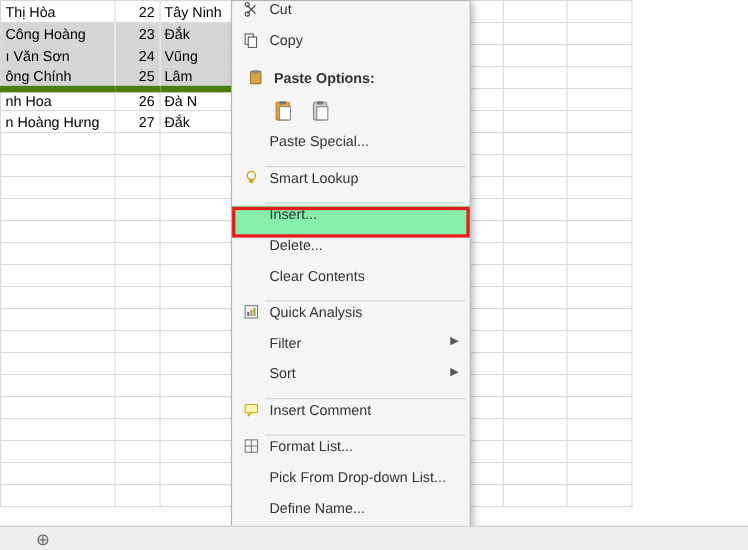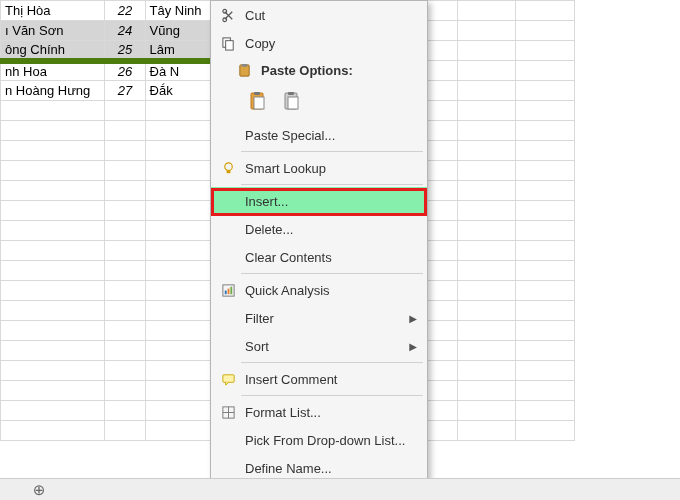--- a/index.html
+++ b/index.html
@@ -22,21 +22,21 @@
     border: 1px solid #d9d9d9;
     height: 20px;
     padding: 0 4px;
     white-space: nowrap;
     overflow: hidden;
     background: #fff;
   }
   .grid td.selected { background: #d6d5d5; }
   .grid td.selrow-edge { border-bottom: 6px solid #4d7c0f; }
   .col-a { width: 108px; }
-  .col-b { width: 46px; text-align: center; font-style: italic; }
+  .col-b { width: 46px; text-align: right; }
   .col-c { width: 84px; }
   .col-rest { width: 76px; }
 
   .sheet-tab-bar {
     position: absolute;
     bottom: 0; left: 0; right: 0;
     height: 22px;
     background: #eee;
     border-top: 1px solid #ccc;
     display: flex;
@@ -55,30 +55,30 @@
     position: absolute;
     top: 0;
     left: 210px;
     width: 218px;
     background: #f5f5f5;
     border: 1px solid #b5b5b5;
     box-shadow: 3px 3px 6px rgba(0,0,0,0.25);
   }
   .menu-item {
     display: flex;
-    align-items: center;
+    align-items: flex-start;
     height: 28px;
     padding: 0 6px;
     position: relative;
   }
   .menu-section-label {
     height: 26px;
     display: flex;
     align-items: center;
-    padding-left: 50px;
+    padding-left: 38px;
     font-weight: 600;
     color: #333;
     pointer-events: none;
   }
   .menu-icon {
     width: 22px;
     display: flex;
     align-items: center;
     justify-content: center;
     margin-right: 6px;
@@ -122,20 +122,31 @@
         <td class="col-b">22</td>
         <td class="col-c">Tây Ninh</td>
         <td class="col-rest"></td>
         <td class="col-rest"></td>
         <td class="col-rest"></td>
         <td class="col-rest"></td>
         <td class="col-rest"></td>
         <td class="col-rest"></td>
       </tr>
       <tr>
+        <td class="col-a selected">Công Hoàng</td>
+        <td class="col-b selected">23</td>
+        <td class="col-c selected">Đắk </td>
+        <td class="col-rest"></td>
+        <td class="col-rest"></td>
+        <td class="col-rest"></td>
+        <td class="col-rest"></td>
+        <td class="col-rest"></td>
+        <td class="col-rest"></td>
+      </tr>
+      <tr>
         <td class="col-a selected">ı Văn Sơn</td>
         <td class="col-b selected">24</td>
         <td class="col-c selected">Vũng</td>
         <td class="col-rest"></td>
         <td class="col-rest"></td>
         <td class="col-rest"></td>
         <td class="col-rest"></td>
         <td class="col-rest"></td>
         <td class="col-rest"></td>
       </tr>

